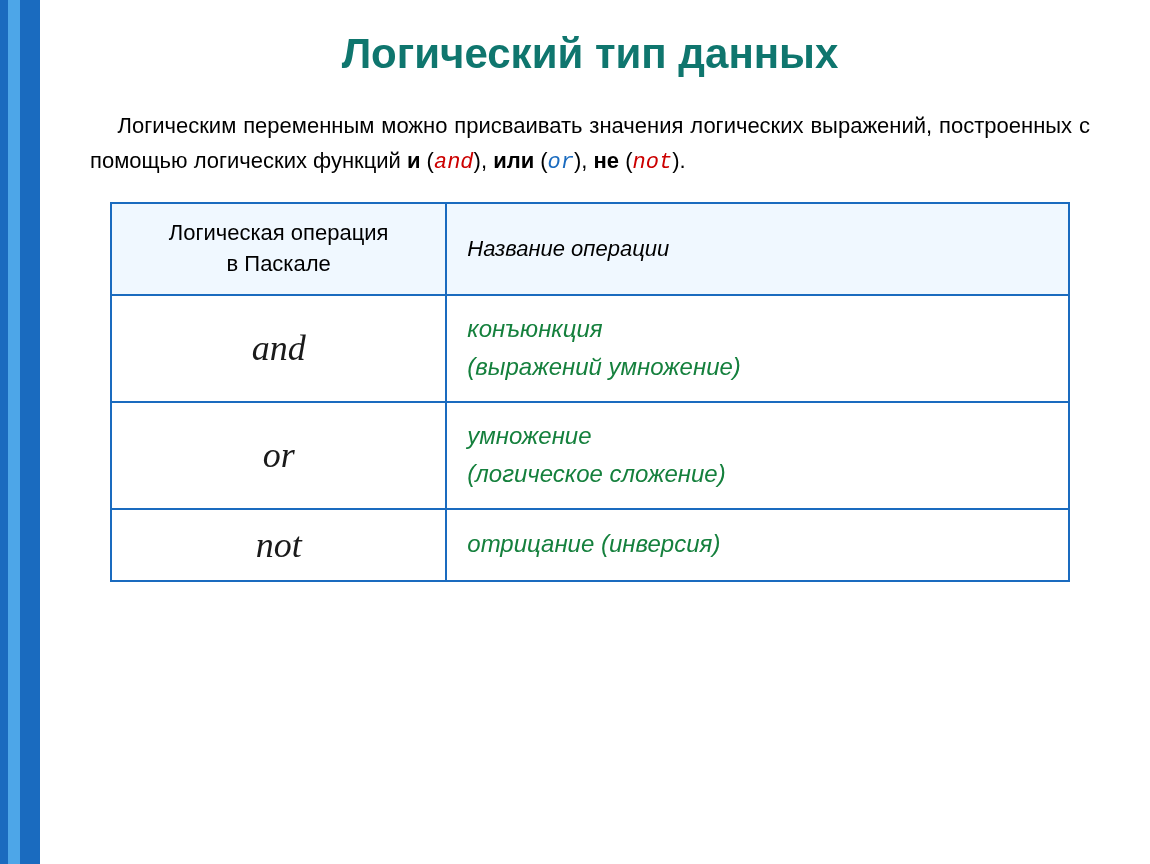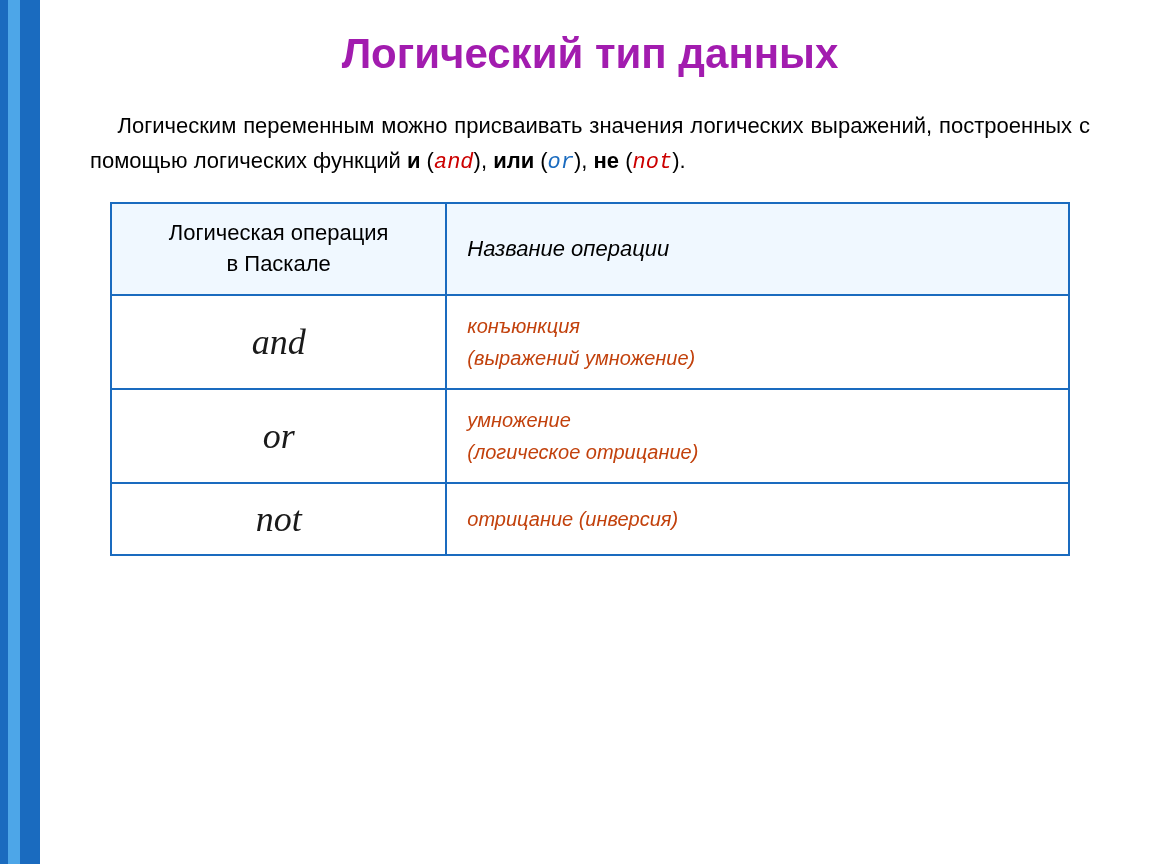--- a/index.html
+++ b/index.html
@@ -37,21 +37,21 @@
 
     .main-content {
       margin-left: 40px;
       padding: 20px 60px 20px 50px;
     }
 
     .page-title {
       text-align: center;
       font-size: 42px;
       font-weight: bold;
-      color: #a21caf;
+      color: #0f766e;
       margin-top: 10px;
       margin-bottom: 30px;
       font-family: Arial, sans-serif;
     }
 
     .intro-text {
       font-size: 22px;
       line-height: 1.6;
       color: #000000;
       text-align: justify;
@@ -113,22 +113,22 @@
 
     .op-cell {
       font-size: 36px;
       font-style: italic;
       color: #1a1a1a;
       text-align: center;
       font-family: 'Times New Roman', serif;
     }
 
     .name-cell {
-      font-size: 20px;
-      color: #c2410c;
+      font-size: 24px;
+      color: #15803d;
       line-height: 1.6;
     }
 
     .header-row th {
       background: #f0f8ff;
     }
   </style>
 </head>
 <body>
 
@@ -157,21 +157,21 @@
           <td class="col-operation op-cell">and</td>
           <td class="col-name name-cell">
             <span>конъюнкция</span><br>
             <span>(выражений умножение)</span>
           </td>
         </tr>
         <tr>
           <td class="col-operation op-cell">or</td>
           <td class="col-name name-cell">
             <span>умножение</span><br>
-            <span>(логическое отрицание)</span>
+            <span>(логическое сложение)</span>
           </td>
         </tr>
         <tr>
           <td class="col-operation op-cell">not</td>
           <td class="col-name name-cell">
             <span>отрицание (инверсия)</span>
           </td>
         </tr>
       </tbody>
     </table>

